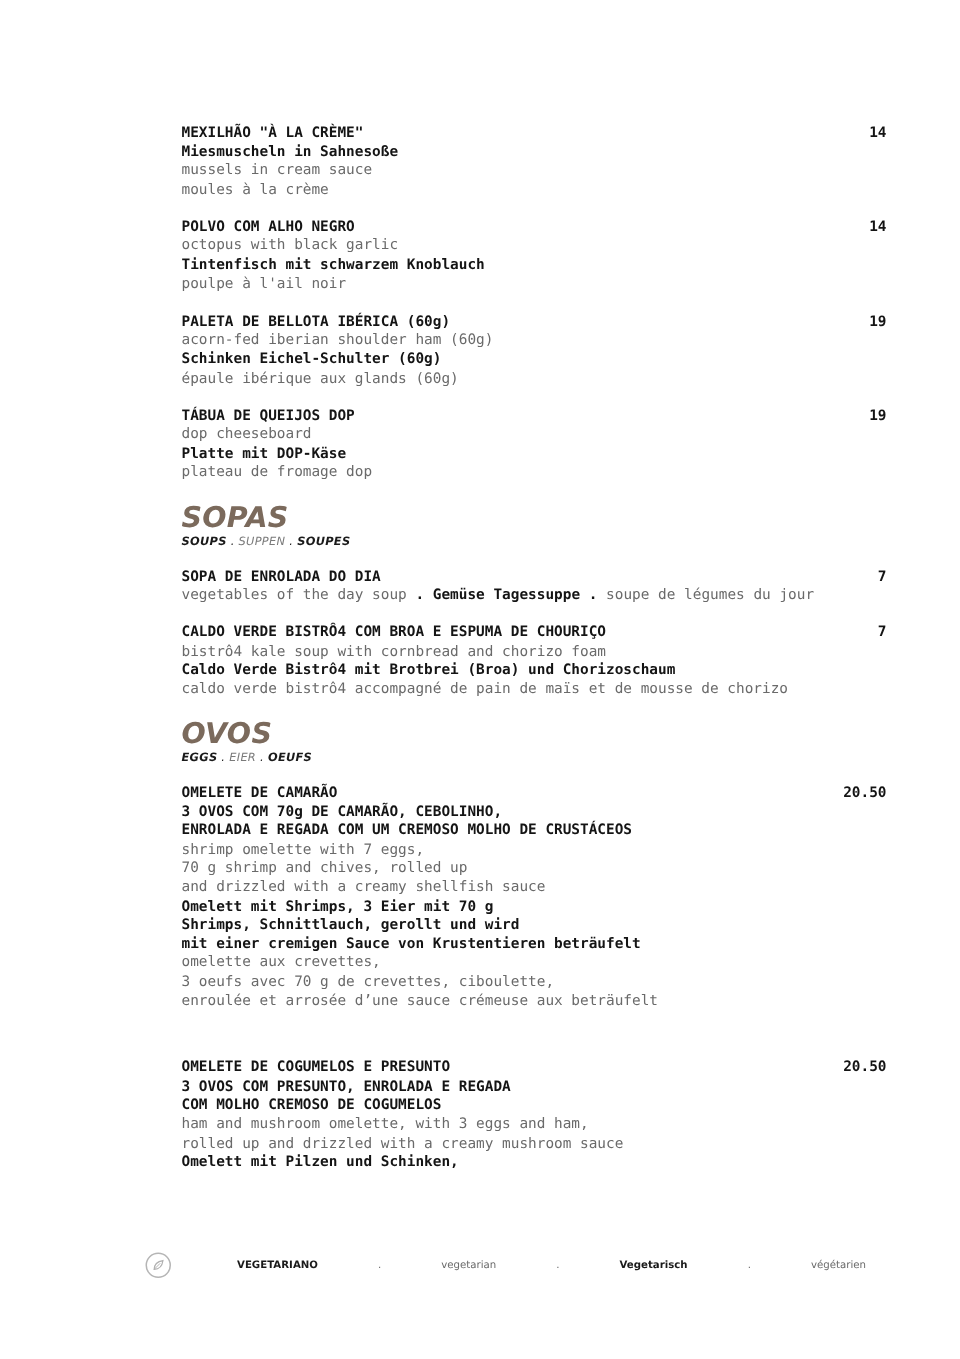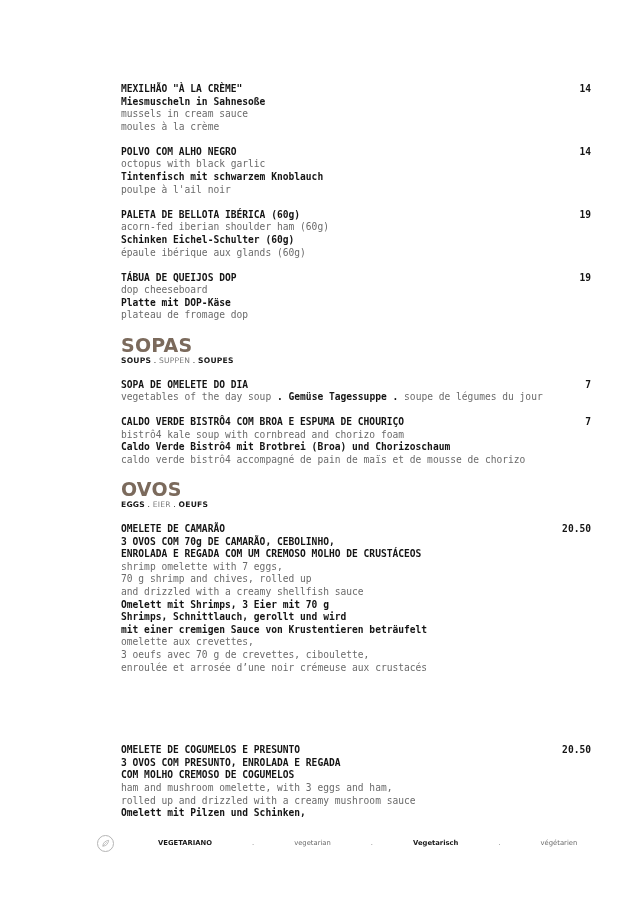--- a/index.html
+++ b/index.html
@@ -38,20 +38,21 @@
       position: absolute;
       right: 0;
       top: 0;
       color: #141414;
       font-weight: 600;
       text-align: left;
     }
     .section {
       margin-top: 9px;
       margin-bottom: 12px;
+      font-style: italic;
     }
     .section-title {
       font-family: "DejaVu Sans", "Liberation Sans", sans-serif;
       font-weight: 700;
       font-size: 19px;
       line-height: 20px;
       color: #7b6a5c;
       letter-spacing: 0.2px;
       display: block;
     }
@@ -59,21 +60,21 @@
       font-family: "DejaVu Sans", "Liberation Sans", sans-serif;
       font-size: 7.6px;
       line-height: 12px;
       display: block;
       letter-spacing: 0.2px;
     }
     .sub-dark { color: #1a1a1a; font-weight: 600; }
     .sub-light { color: #7a7a7a; font-weight: 400; }
     .sub-sep { color: #1a1a1a; }
     .inline-row .sep { color: #141414; }
-    .big-gap { margin-bottom: 70px; }
+    .big-gap { margin-bottom: 32px; }
 
     .footer {
       position: absolute;
       left: 97px;
       top: 835px;
       display: flex;
       align-items: center;
       font-family: "DejaVu Sans", "Liberation Sans", sans-serif;
       font-size: 6.8px;
       gap: 36px;
@@ -128,21 +129,21 @@
     <span class="line fr">plateau de fromage dop</span>
     <span class="price">19</span>
   </div>
 
   <div class="section">
     <span class="section-title">SOPAS</span>
     <span class="section-sub"><span class="sub-dark">SOUPS</span> <span class="sub-sep">.</span> <span class="sub-light">SUPPEN</span> <span class="sub-sep">.</span> <span class="sub-dark">SOUPES</span></span>
   </div>
 
   <div class="item">
-    <span class="line pt">SOPA DE OMELETE DO DIA</span>
+    <span class="line pt">SOPA DE ENROLADA DO DIA</span>
     <span class="line inline-row"><span class="en">vegetables of the day soup</span> <span class="sep de">.</span> <span class="de">Gemüse Tagessuppe</span> <span class="sep de">.</span> <span class="fr">soupe de légumes du jour</span></span>
     <span class="price">7</span>
   </div>
 
   <div class="item">
     <span class="line pt">CALDO VERDE BISTRÔ4 COM BROA E ESPUMA DE CHOURIÇO</span>
     <span class="line en">bistrô4 kale soup with cornbread and chorizo foam</span>
     <span class="line de">Caldo Verde Bistrô4 mit Brotbrei (Broa) und Chorizoschaum</span>
     <span class="line fr">caldo verde bistrô4 accompagné de pain de maïs et de mousse de chorizo</span>
     <span class="price">7</span>
@@ -158,21 +159,21 @@
     <span class="line pt">3 OVOS COM 70g DE CAMARÃO, CEBOLINHO,</span>
     <span class="line pt">ENROLADA E REGADA COM UM CREMOSO MOLHO DE CRUSTÁCEOS</span>
     <span class="line en">shrimp omelette with 7 eggs,</span>
     <span class="line en">70 g shrimp and chives, rolled up</span>
     <span class="line en">and drizzled with a creamy shellfish sauce</span>
     <span class="line de">Omelett mit Shrimps, 3 Eier mit 70 g</span>
     <span class="line de">Shrimps, Schnittlauch, gerollt und wird</span>
     <span class="line de">mit einer cremigen Sauce von Krustentieren beträufelt</span>
     <span class="line fr">omelette aux crevettes,</span>
     <span class="line fr">3 oeufs avec 70 g de crevettes, ciboulette,</span>
-    <span class="line fr">enroulée et arrosée d’une noir crémeuse aux crustacés</span>
+    <span class="line fr">enroulée et arrosée d’une sauce crémeuse aux beträufelt</span>
     <span class="price">20.50</span>
   </div>
 
   <div class="item">
     <span class="line pt">OMELETE DE COGUMELOS E PRESUNTO</span>
     <span class="line pt">3 OVOS COM PRESUNTO, ENROLADA E REGADA</span>
     <span class="line pt">COM MOLHO CREMOSO DE COGUMELOS</span>
     <span class="line en">ham and mushroom omelette, with 3 eggs and ham,</span>
     <span class="line en">rolled up and drizzled with a creamy mushroom sauce</span>
     <span class="line de">Omelett mit Pilzen und Schinken,</span>

